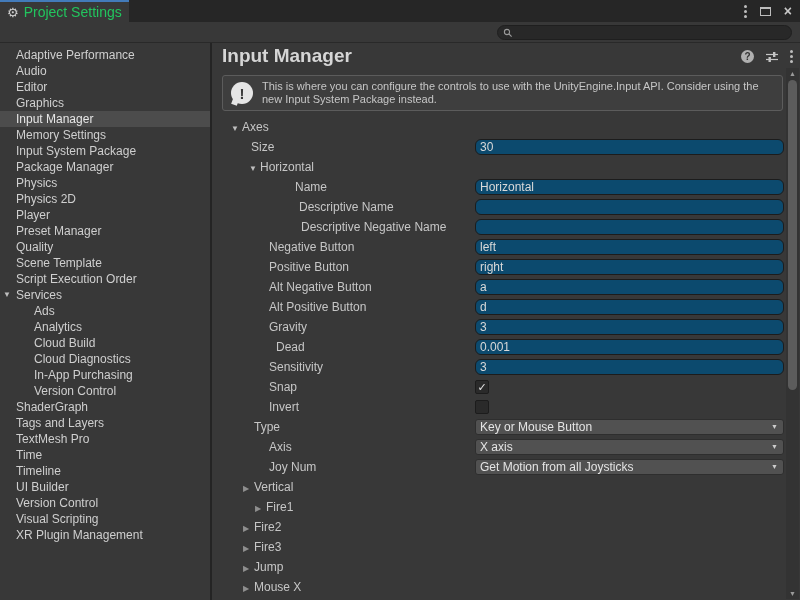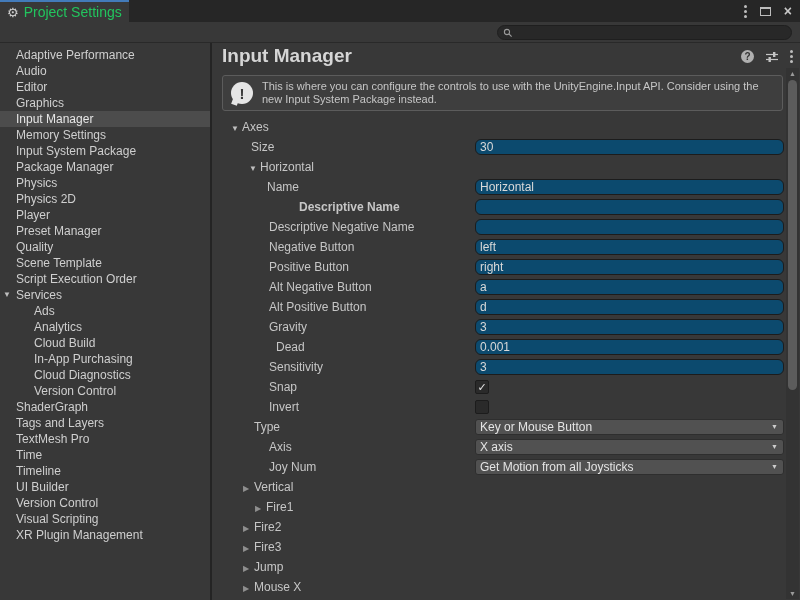--- a/index.html
+++ b/index.html
@@ -103,22 +103,22 @@
       <div class="side-item"><span>Physics 2D</span></div>
       <div class="side-item"><span>Player</span></div>
       <div class="side-item"><span>Preset Manager</span></div>
       <div class="side-item"><span>Quality</span></div>
       <div class="side-item"><span>Scene Template</span></div>
       <div class="side-item"><span>Script Execution Order</span></div>
       <div class="side-item"><span class="tri side-tri">▼</span><span>Services</span></div>
       <div class="side-item child"><span>Ads</span></div>
       <div class="side-item child"><span>Analytics</span></div>
       <div class="side-item child"><span>Cloud Build</span></div>
+      <div class="side-item child"><span>Cloud Diagnostics</span></div>
       <div class="side-item child"><span>In-App Purchasing</span></div>
-      <div class="side-item child"><span>Cloud Diagnostics</span></div>
       <div class="side-item child"><span>Version Control</span></div>
       <div class="side-item"><span>ShaderGraph</span></div>
       <div class="side-item"><span>Tags and Layers</span></div>
       <div class="side-item"><span>TextMesh Pro</span></div>
       <div class="side-item"><span>Time</span></div>
       <div class="side-item"><span>Timeline</span></div>
       <div class="side-item"><span>UI Builder</span></div>
       <div class="side-item"><span>Version Control</span></div>
       <div class="side-item"><span>Visual Scripting</span></div>
       <div class="side-item"><span>XR Plugin Management</span></div>
@@ -154,29 +154,29 @@
           <div class="plabel" style="padding-left: 15px;"><span class="tri">▼</span><span class="plabel-text">Axes</span></div>
         </div>
         <div class="prow">
           <div class="plabel" style="padding-left: 35px;"><span class="plabel-text">Size</span></div>
           <div class="pfield"><span>30</span></div>
         </div>
         <div class="prow">
           <div class="plabel" style="padding-left: 33px;"><span class="tri">▼</span><span class="plabel-text">Horizontal</span></div>
         </div>
         <div class="prow">
-          <div class="plabel" style="padding-left: 51px;"><span class="plabel-text">Name</span></div>
+          <div class="plabel" style="padding-left: 51px; margin-left: 28px;"><span class="plabel-text">Name</span></div>
           <div class="pfield"><span>Horizontal</span></div>
         </div>
         <div class="prow">
-          <div class="plabel" style="padding-left: 83px; font-weight: bold;"><span class="plabel-text">Descriptive Name</span></div>
+          <div class="plabel" style="padding-left: 83px;"><span class="plabel-text">Descriptive Name</span></div>
           <div class="pfield"><span></span></div>
         </div>
         <div class="prow">
-          <div class="plabel" style="padding-left: 53px;"><span class="plabel-text">Descriptive Negative Name</span></div>
+          <div class="plabel" style="padding-left: 53px; margin-left: 32px;"><span class="plabel-text">Descriptive Negative Name</span></div>
           <div class="pfield"><span></span></div>
         </div>
         <div class="prow">
           <div class="plabel" style="padding-left: 53px;"><span class="plabel-text">Negative Button</span></div>
           <div class="pfield"><span>left</span></div>
         </div>
         <div class="prow">
           <div class="plabel" style="padding-left: 53px;"><span class="plabel-text">Positive Button</span></div>
           <div class="pfield"><span>right</span></div>
         </div>

